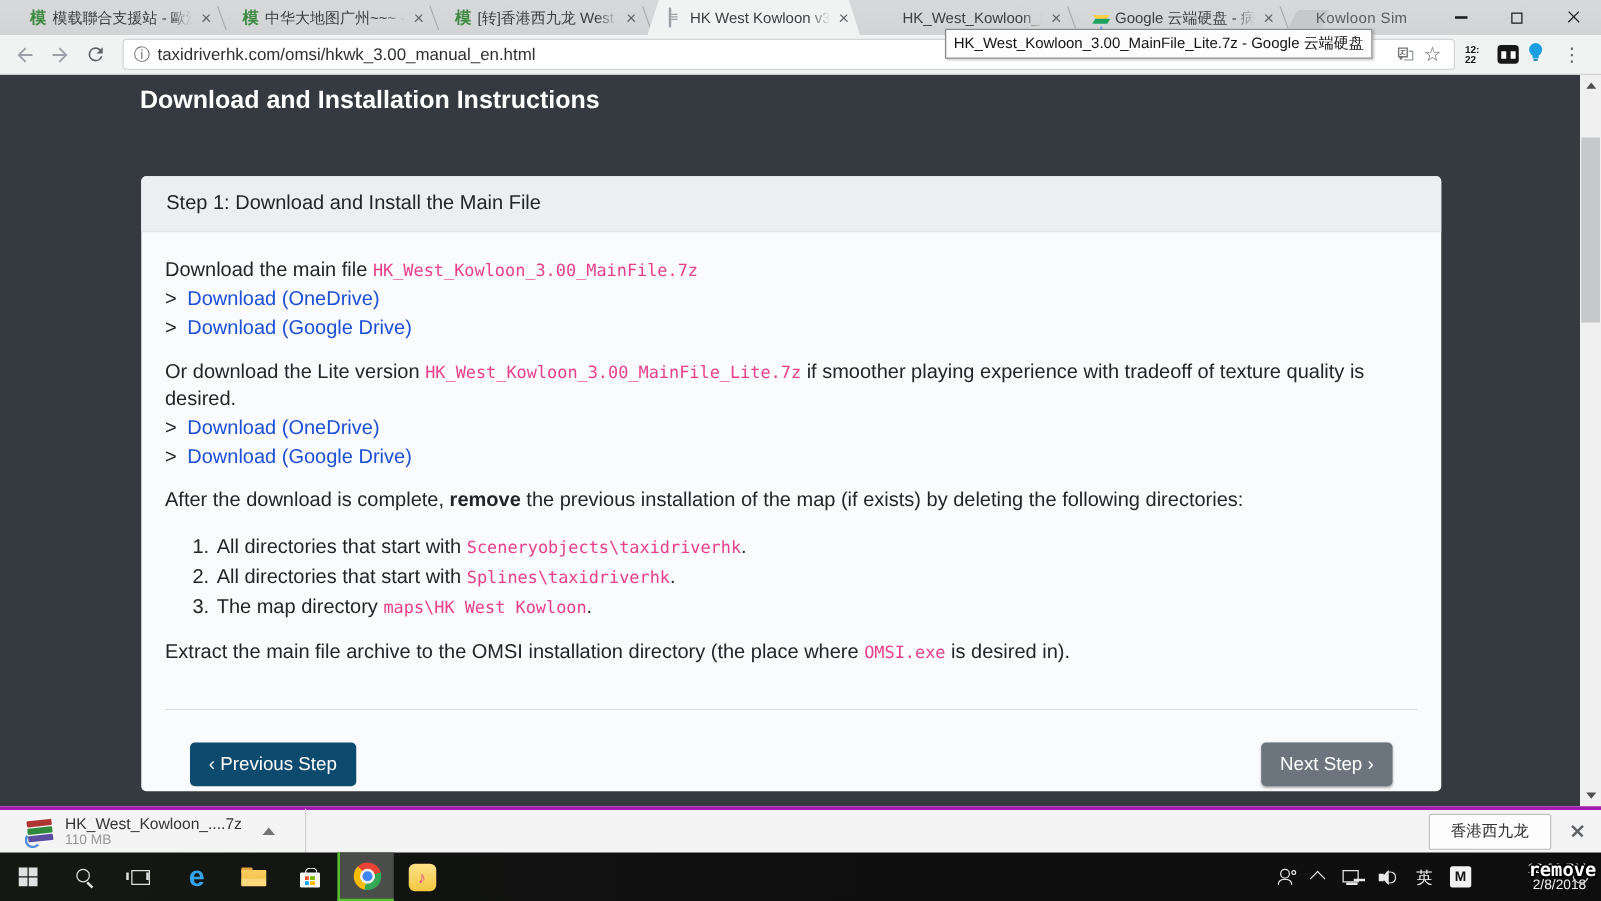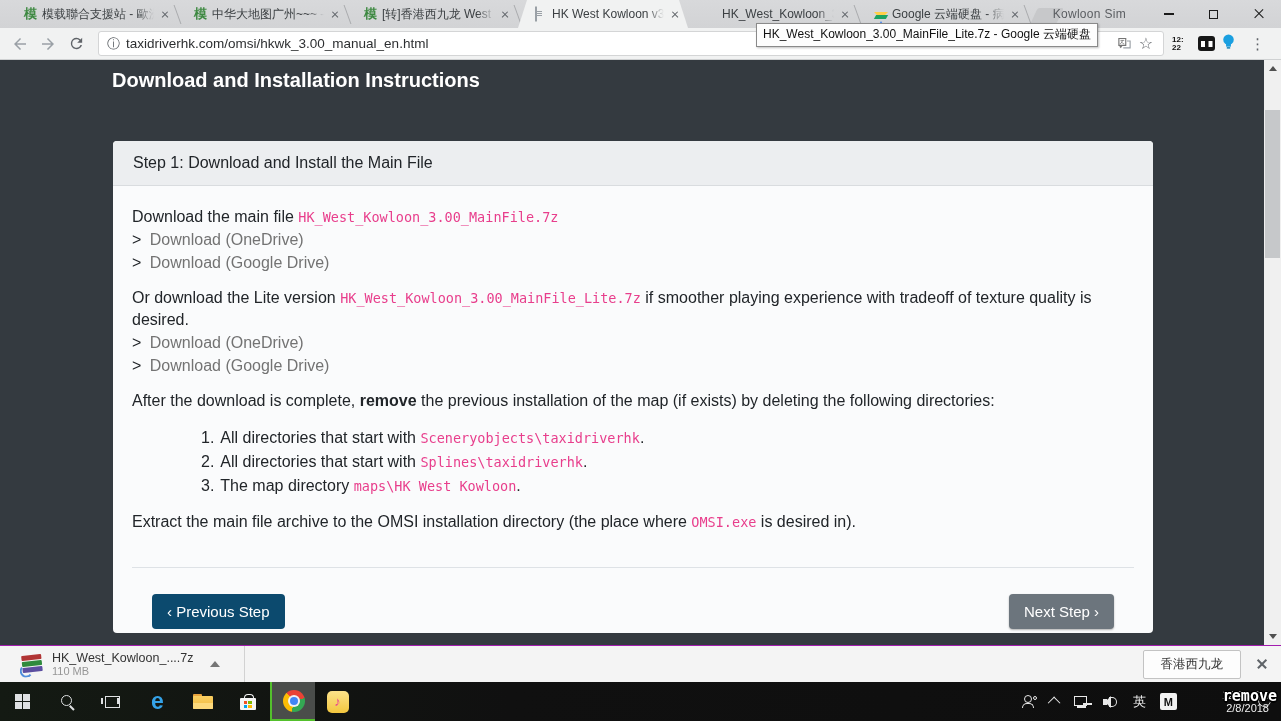--- a/index.html
+++ b/index.html
@@ -62,43 +62,43 @@
   .hidden-title-clip { position:absolute; top:0; left:112px; height:5px; overflow:hidden; }
   .hidden-title-clip span { display:block; margin-top:-23px; font-size:22px; font-weight:bold; color:#dc3545; }
   .page-heading { position:absolute; top:9px; left:112px; font-size:20px; font-weight:bold; color:#fff; }
   .card { position:absolute; top:81px; left:113px; width:1040px; height:492px; background:#fafbfc; border-radius:4px; }
   .card-header { height:45px; background:#eceef0; border-bottom:1px solid #d9dcdf; border-radius:4px 4px 0 0;
     display:flex; align-items:center; padding-left:20px; font-size:16px; color:#212529; }
   .card-body { padding:20px 19px 0; font-size:16px; color:#212529; }
   code, .code { font-family:"DejaVu Sans Mono","Liberation Mono",monospace; font-size:13.5px; color:#e83e8c; }
   .dlink-row { line-height:23px; }
   .dlink-row .bullet { color:#212529; margin-right:4px; }
-  a.dlink { color:#737373; text-decoration:none; }
+  a.dlink { color:#1d4ed8; text-decoration:none; }
   .para { margin-top:13px; line-height:22px; }
   .para.first { margin-top:0; }
   .steps-list { margin:14px 0 0 22px; }
-  .steps-list .li { line-height:23px;margin-left:47px; }
+  .steps-list .li { line-height:23px; }
   .steps-list .num { margin-right:6px; }
   .card-divider { border-top:1px solid #dee2e6; margin-top:34px; }
   .card-footer { padding:26px 20px 0; display:flex; justify-content:space-between; }
   .btn { border:none; border-radius:4px; color:#fff; font-size:15px; font-family:"Liberation Sans",sans-serif;
     padding:9px 15px; cursor:pointer; }
   .btn-prev { background:#0c4a6e; }
   .btn-next { background:#6c757d; box-shadow:0 1px 2px rgba(0,0,0,.3); }
 
   
   .scrollbar { position:absolute; top:0; right:0; width:17px; height:585px; background:#f0f0f0; }
   .sb-arrow { position:absolute; left:0; width:17px; height:17px; display:flex; align-items:center; justify-content:center; }
   .sb-up { top:0; } .sb-down { bottom:0; }
   .tri-up { width:0;height:0;border-left:4px solid transparent;border-right:4px solid transparent;border-bottom:5px solid #505050; }
   .tri-down { width:0;height:0;border-left:4px solid transparent;border-right:4px solid transparent;border-top:5px solid #505050; }
   .sb-thumb { position:absolute; left:1px; top:50px; width:15px; height:148px; background:#c6c8ca; }
 
   
-  .shelf { position:absolute; top:645px; left:0; width:1281px; height:37px; background:#f4f4f4; border-top:1px solid #a21caf;
+  .shelf { position:absolute; top:645px; left:0; width:1281px; height:37px; background:#f4f4f4; border-top:3px solid #a21caf;
     display:flex; align-items:center; }
   .dl-item { display:flex; align-items:center; height:30px; margin-left:12px; padding:0 8px; cursor:pointer; }
   .rar-icon { width:24px; height:24px; position:relative; transform:rotate(-6deg); margin-right:8px; }
   .rar-icon i { position:absolute; left:2px; width:20px; height:5px; border-radius:1px; display:block; }
   .rar-icon i:nth-child(1){ top:3px; background:#b03434; }
   .rar-icon i:nth-child(2){ top:9px; background:#2f8a3d; }
   .rar-icon i:nth-child(3){ top:15px; background:#5b4ea0; }
   .rar-icon::after { content:""; position:absolute; left:-1px; bottom:-1px; width:9px; height:9px;
     border:2px solid #4f8edc; border-top-color:transparent; border-right-color:transparent; border-radius:50%; }
   .dl-text .fname { font-size:12.5px; color:#333; }

